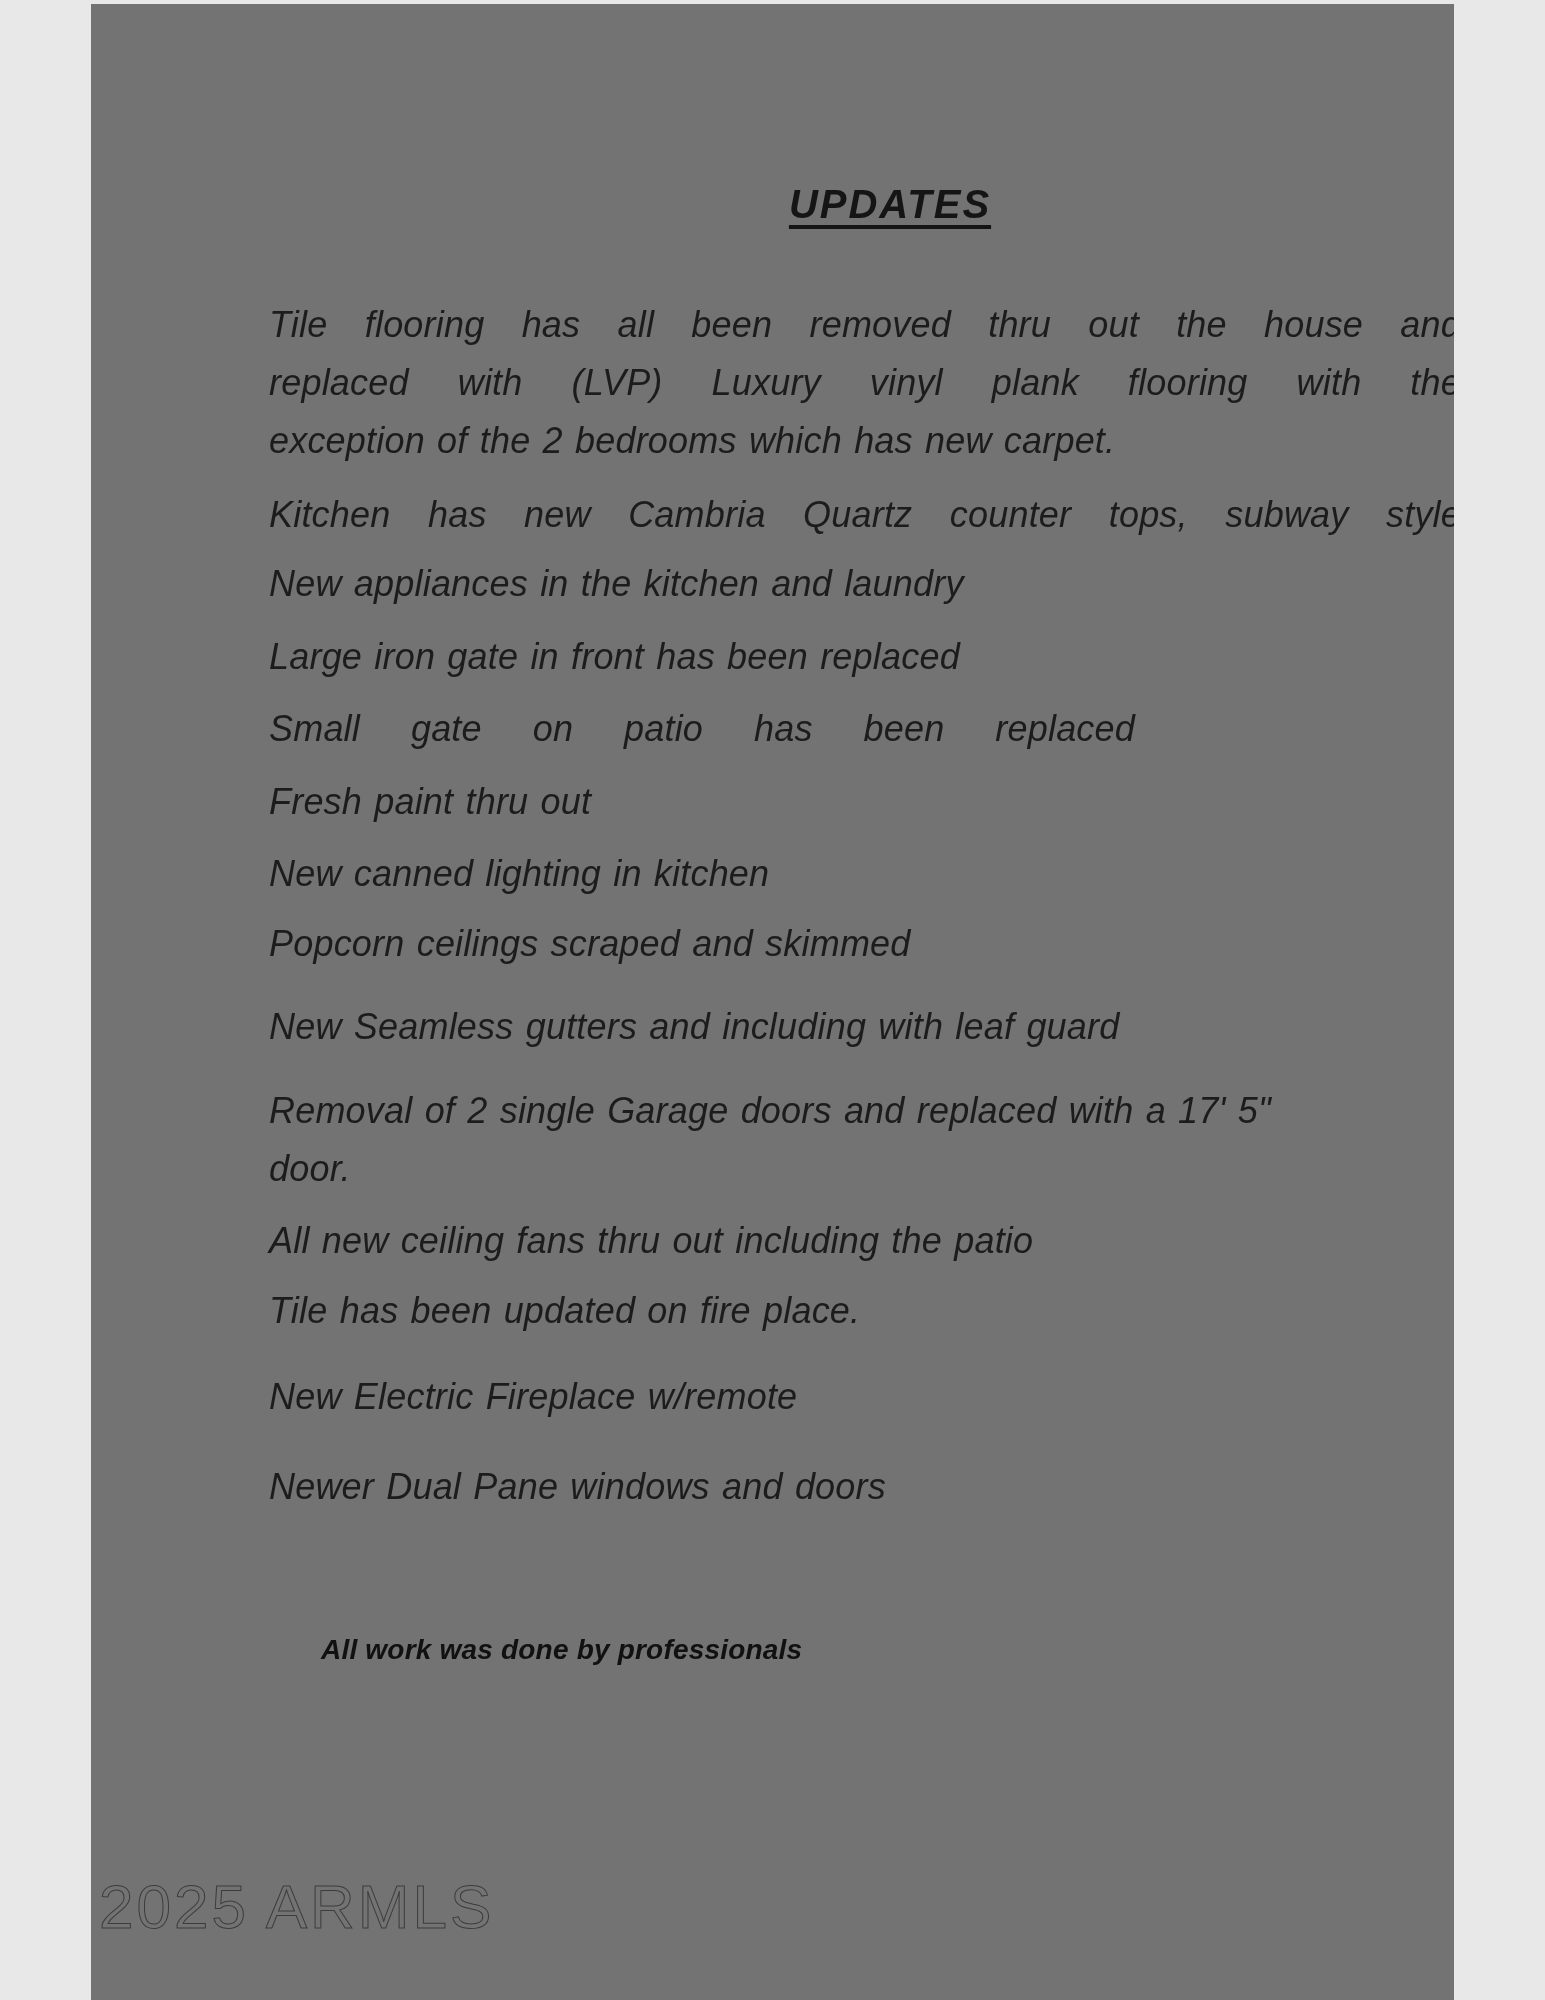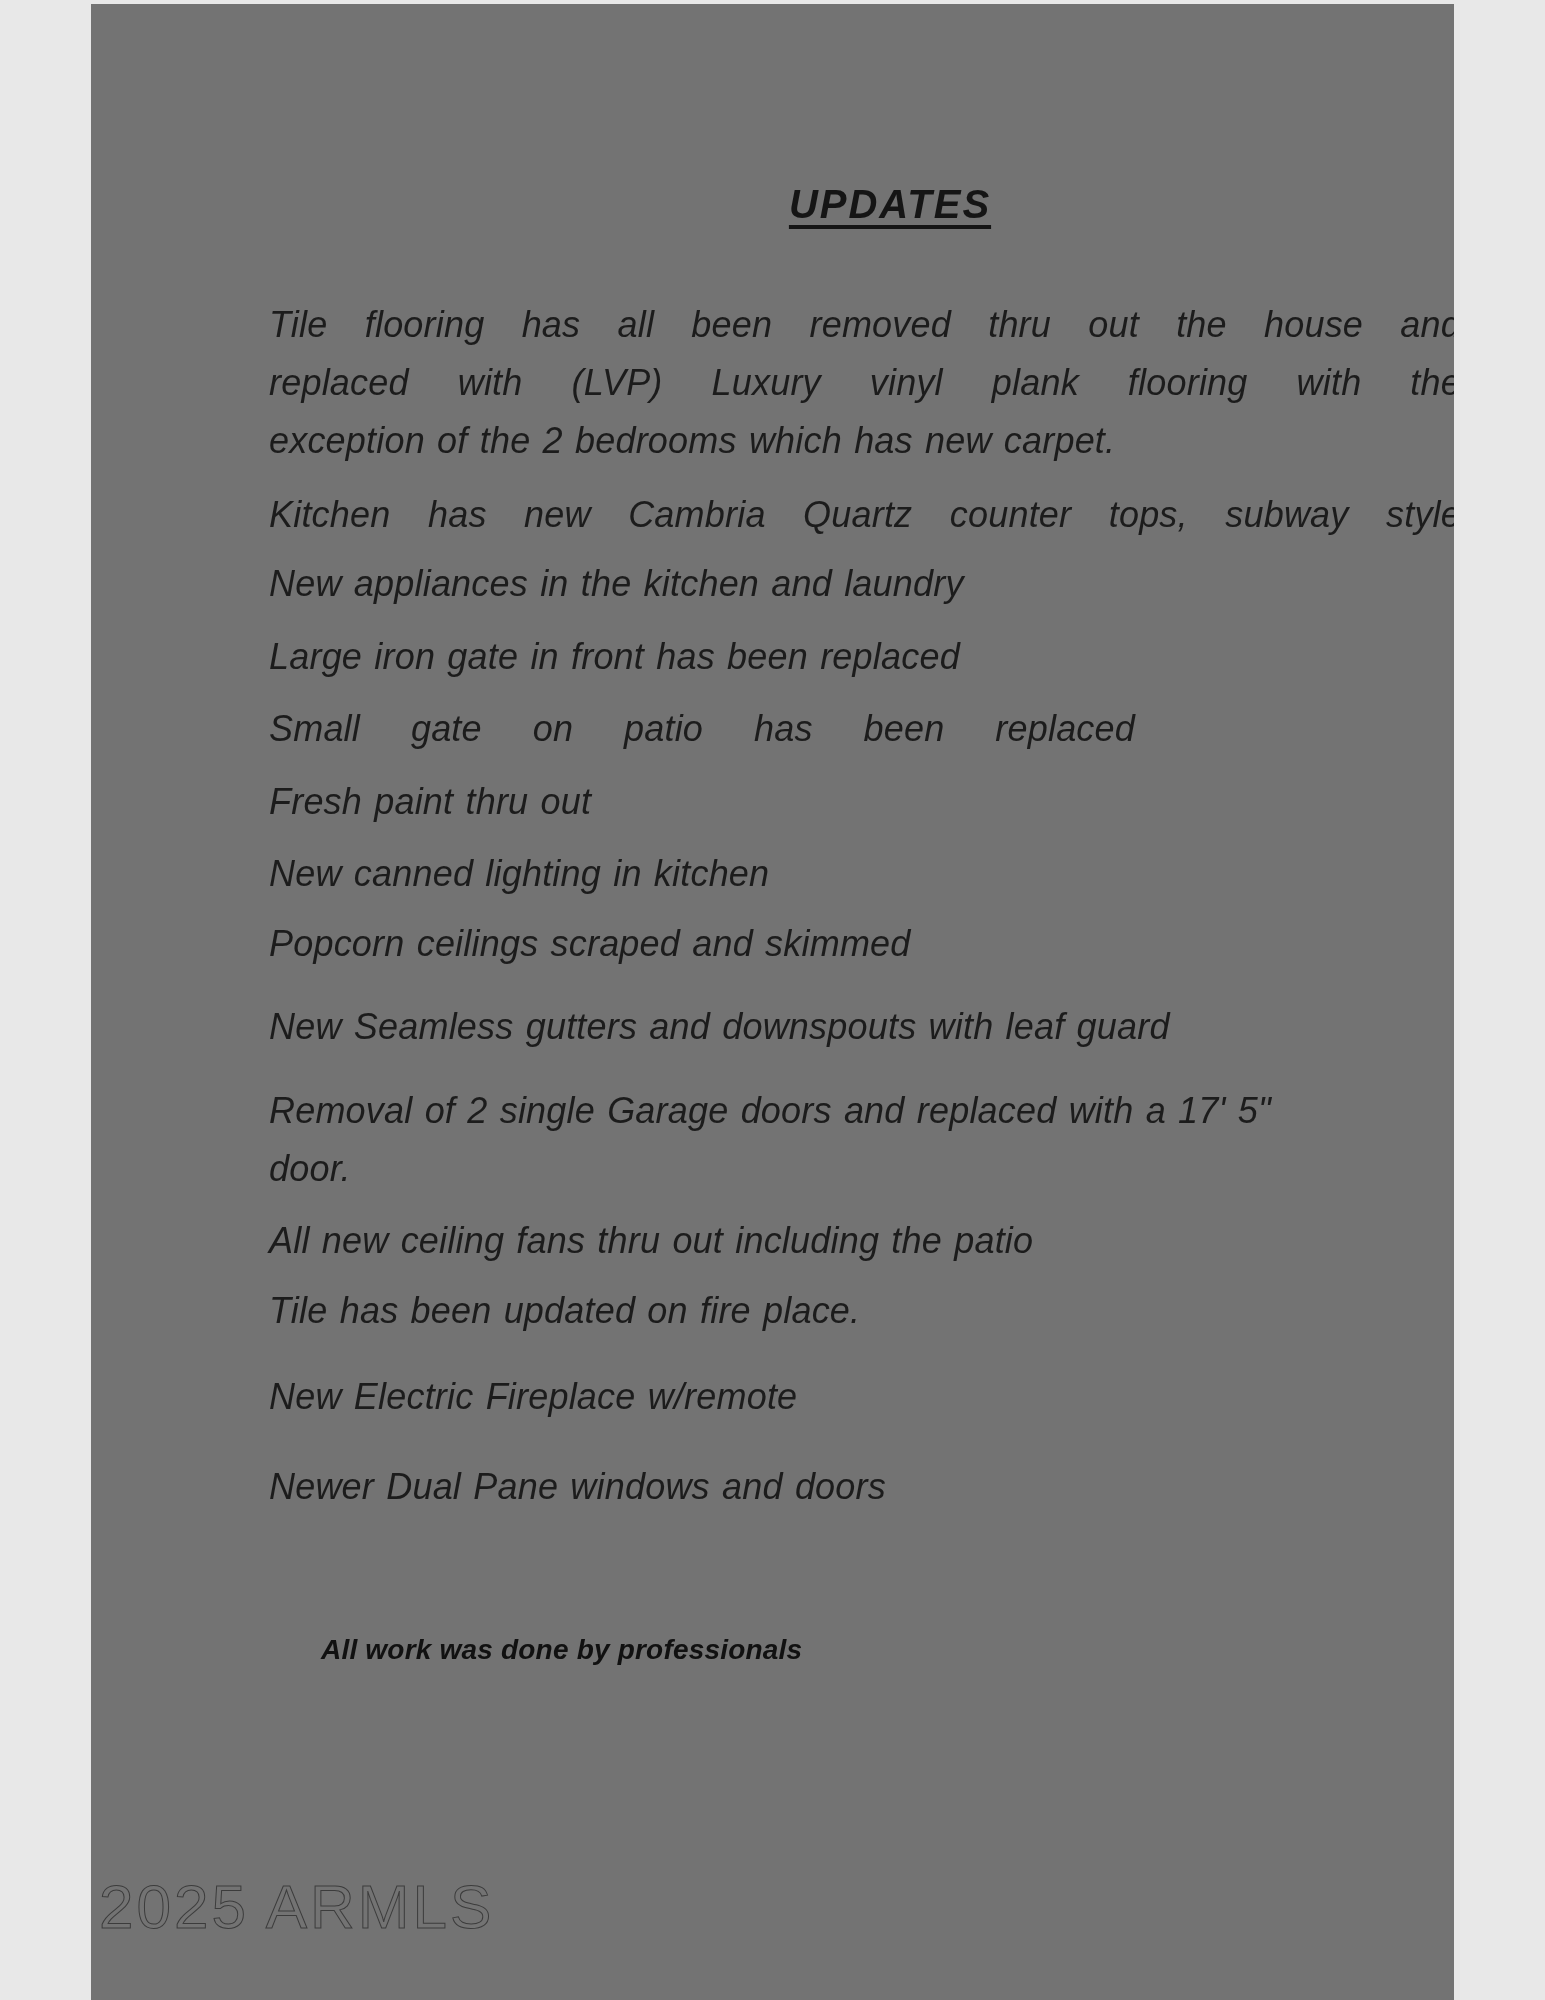--- a/index.html
+++ b/index.html
@@ -115,21 +115,21 @@
     <div class="line">exception of the 2 bedrooms which has new carpet.</div>
 
     <div class="line j m-l4">Kitchen has new Cambria Quartz counter tops, subway style</div>
 
     <div class="line m-l6">New appliances in the kitchen and laundry</div>
     <div class="line m-l7">Large iron gate in front has been replaced</div>
     <div class="line j-med m-l8">Small gate on patio has been replaced</div>
     <div class="line m-l9">Fresh paint thru out</div>
     <div class="line m-l10">New canned lighting in kitchen</div>
     <div class="line m-l11">Popcorn ceilings scraped and skimmed</div>
-    <div class="line m-l12">New Seamless gutters and downspouts with leaf guard</div>
+    <div class="line m-l12">New Seamless gutters and including with leaf guard</div>
 
     <div class="line m-l13">Removal of 2 single Garage doors and replaced with a 17' 5"</div>
     <div class="line">door.</div>
 
     <div class="line m-l15">All new ceiling fans thru out including the patio</div>
     <div class="line m-l16">Tile has been updated on fire place.</div>
     <div class="line m-l17">New Electric Fireplace w/remote</div>
     <div class="line m-l18">Newer Dual Pane windows and doors</div>
 
     <div class="closing">All work was done by professionals</div>

